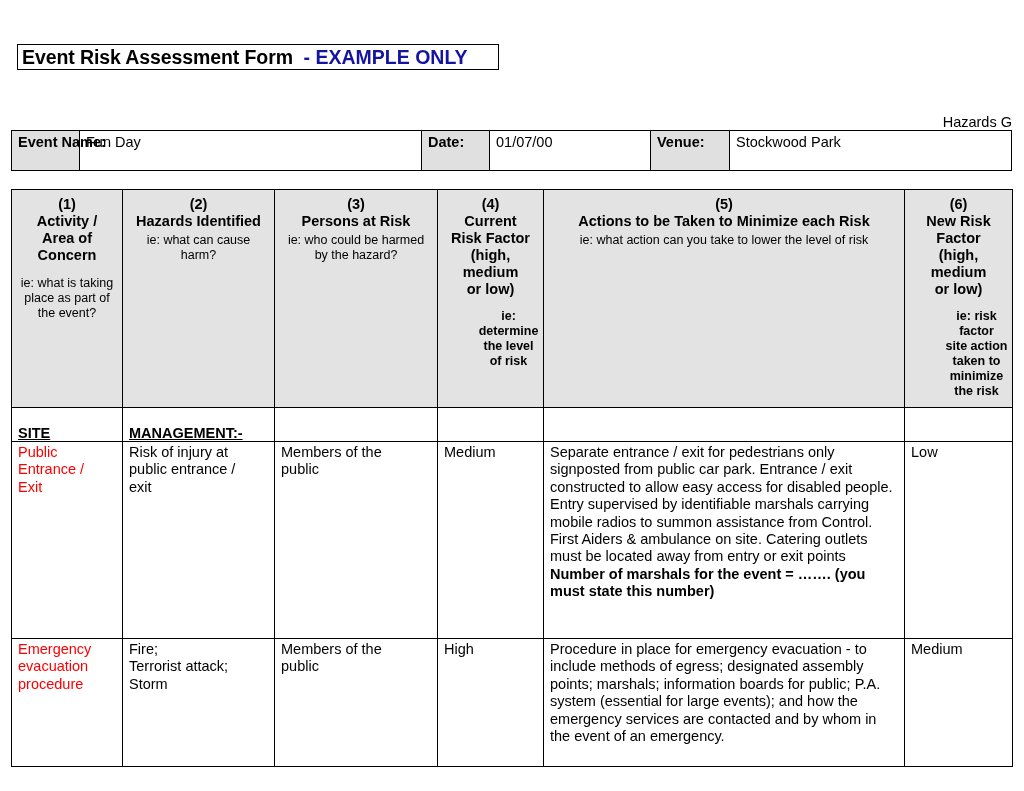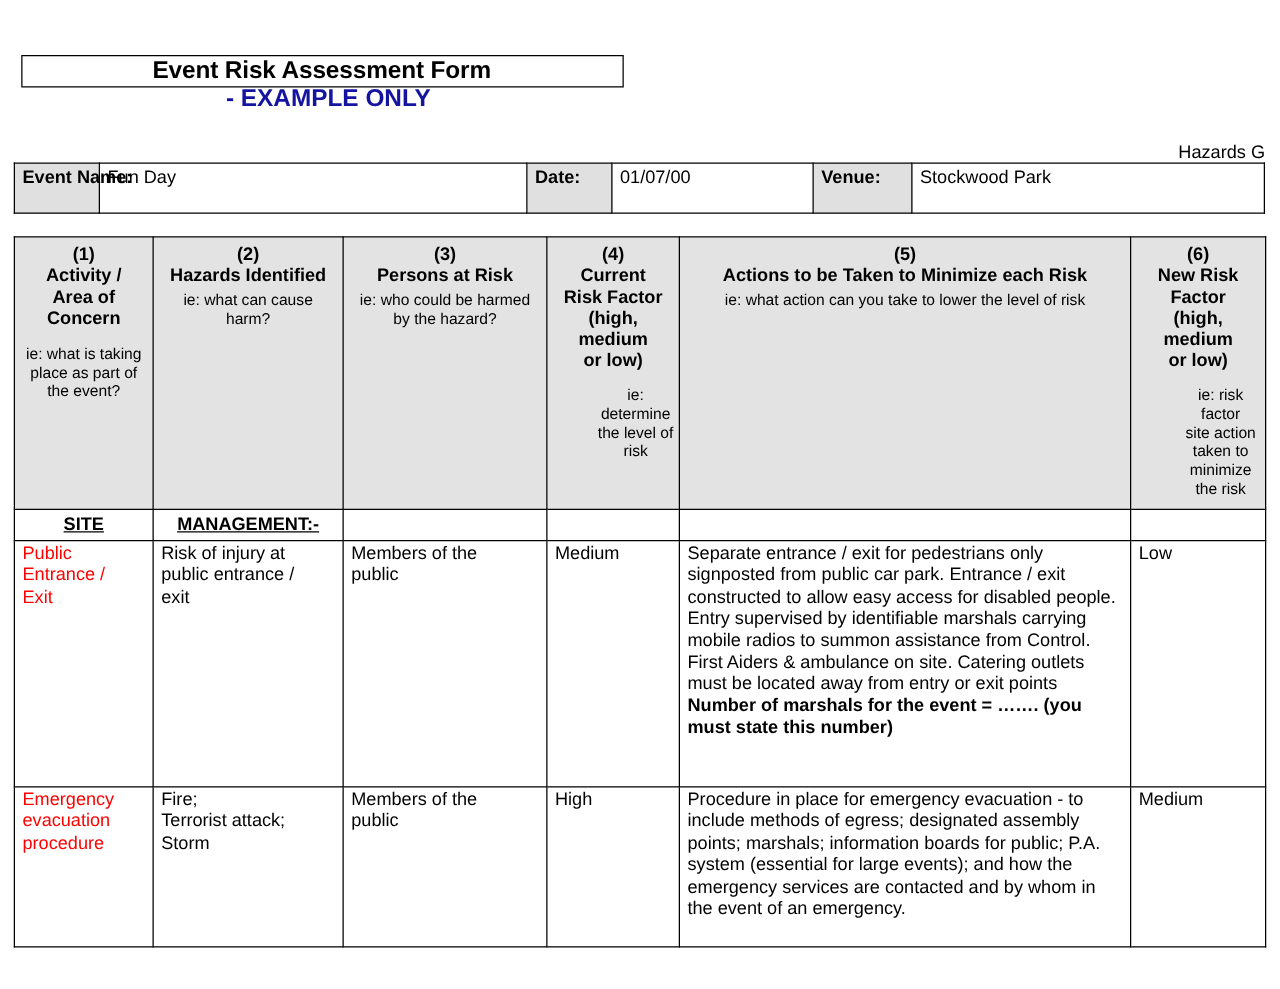--- a/index.html
+++ b/index.html
@@ -28,21 +28,20 @@
     position: absolute;
     left: 17px;
     top: 44px;
     width: 482px;
     height: 26px;
     border: 1px solid #000000;
     box-sizing: border-box;
     display: flex;
     align-items: center;
     padding-left: 4px;
-    flex-direction: column;
   }
   .title-black {
     font-size: 19.5px;
     font-weight: bold;
     letter-spacing: -0.1px;
     white-space: pre;
   }
   .title-blue {
     font-size: 19.5px;
     font-weight: bold;
@@ -138,42 +137,41 @@
     font-size: 14.5px;
     line-height: 17px;
   }
   .hdr-sub {
     font-weight: normal;
     font-size: 12.5px;
     line-height: 15px;
     margin-top: 12px;
   }
   .hdr-sub2 {
-    font-weight: normal;
+    font-weight: bold;
     font-size: 12.5px;
     line-height: 15px;
     margin-top: 11px;
     margin-left: 36px;
   }
   .hdr-sub-tight {
     font-weight: normal;
     font-size: 12.5px;
     line-height: 15px;
     margin-top: 3px;
     text-align: center;
   }
 
   .section-cell {
     height: 25px;
-    padding: 4px 6px 0 6px;
+    padding: 17px 6px 0 6px;
     font-size: 14.5px;
     font-weight: bold;
     text-decoration: underline;
     white-space: nowrap;
-    text-align: center;
   }
   .section-blank {
     height: 25px;
     padding: 2px 6px 0 6px;
   }
 
   .body-cell {
     padding: 2px 6px 4px 6px;
     font-size: 14.5px;
     line-height: 17.4px;

